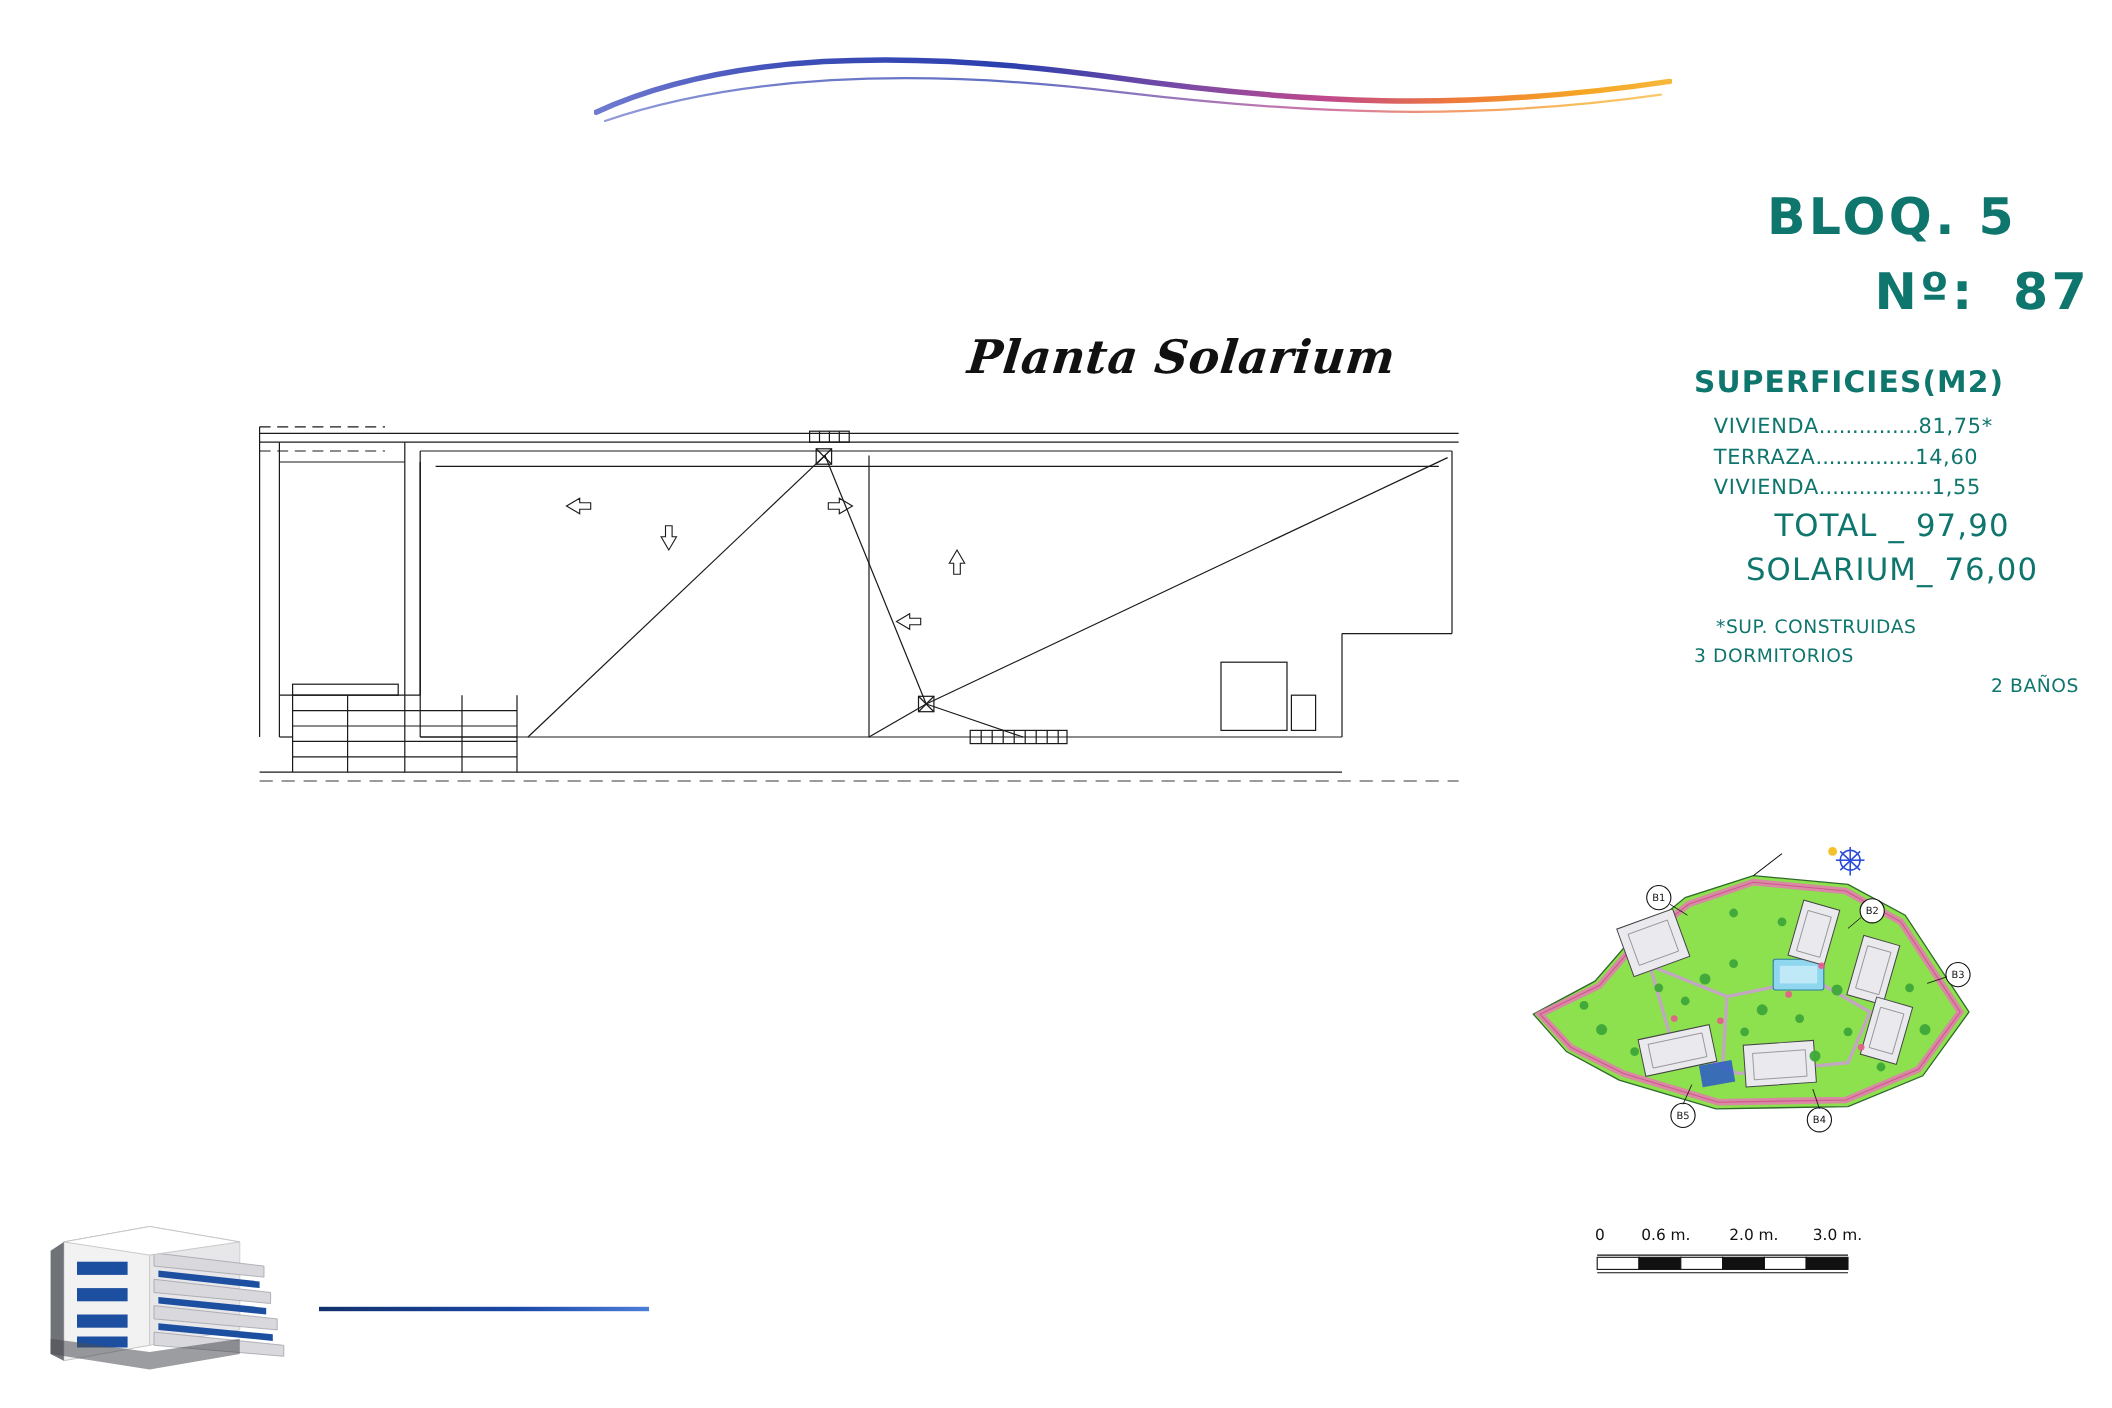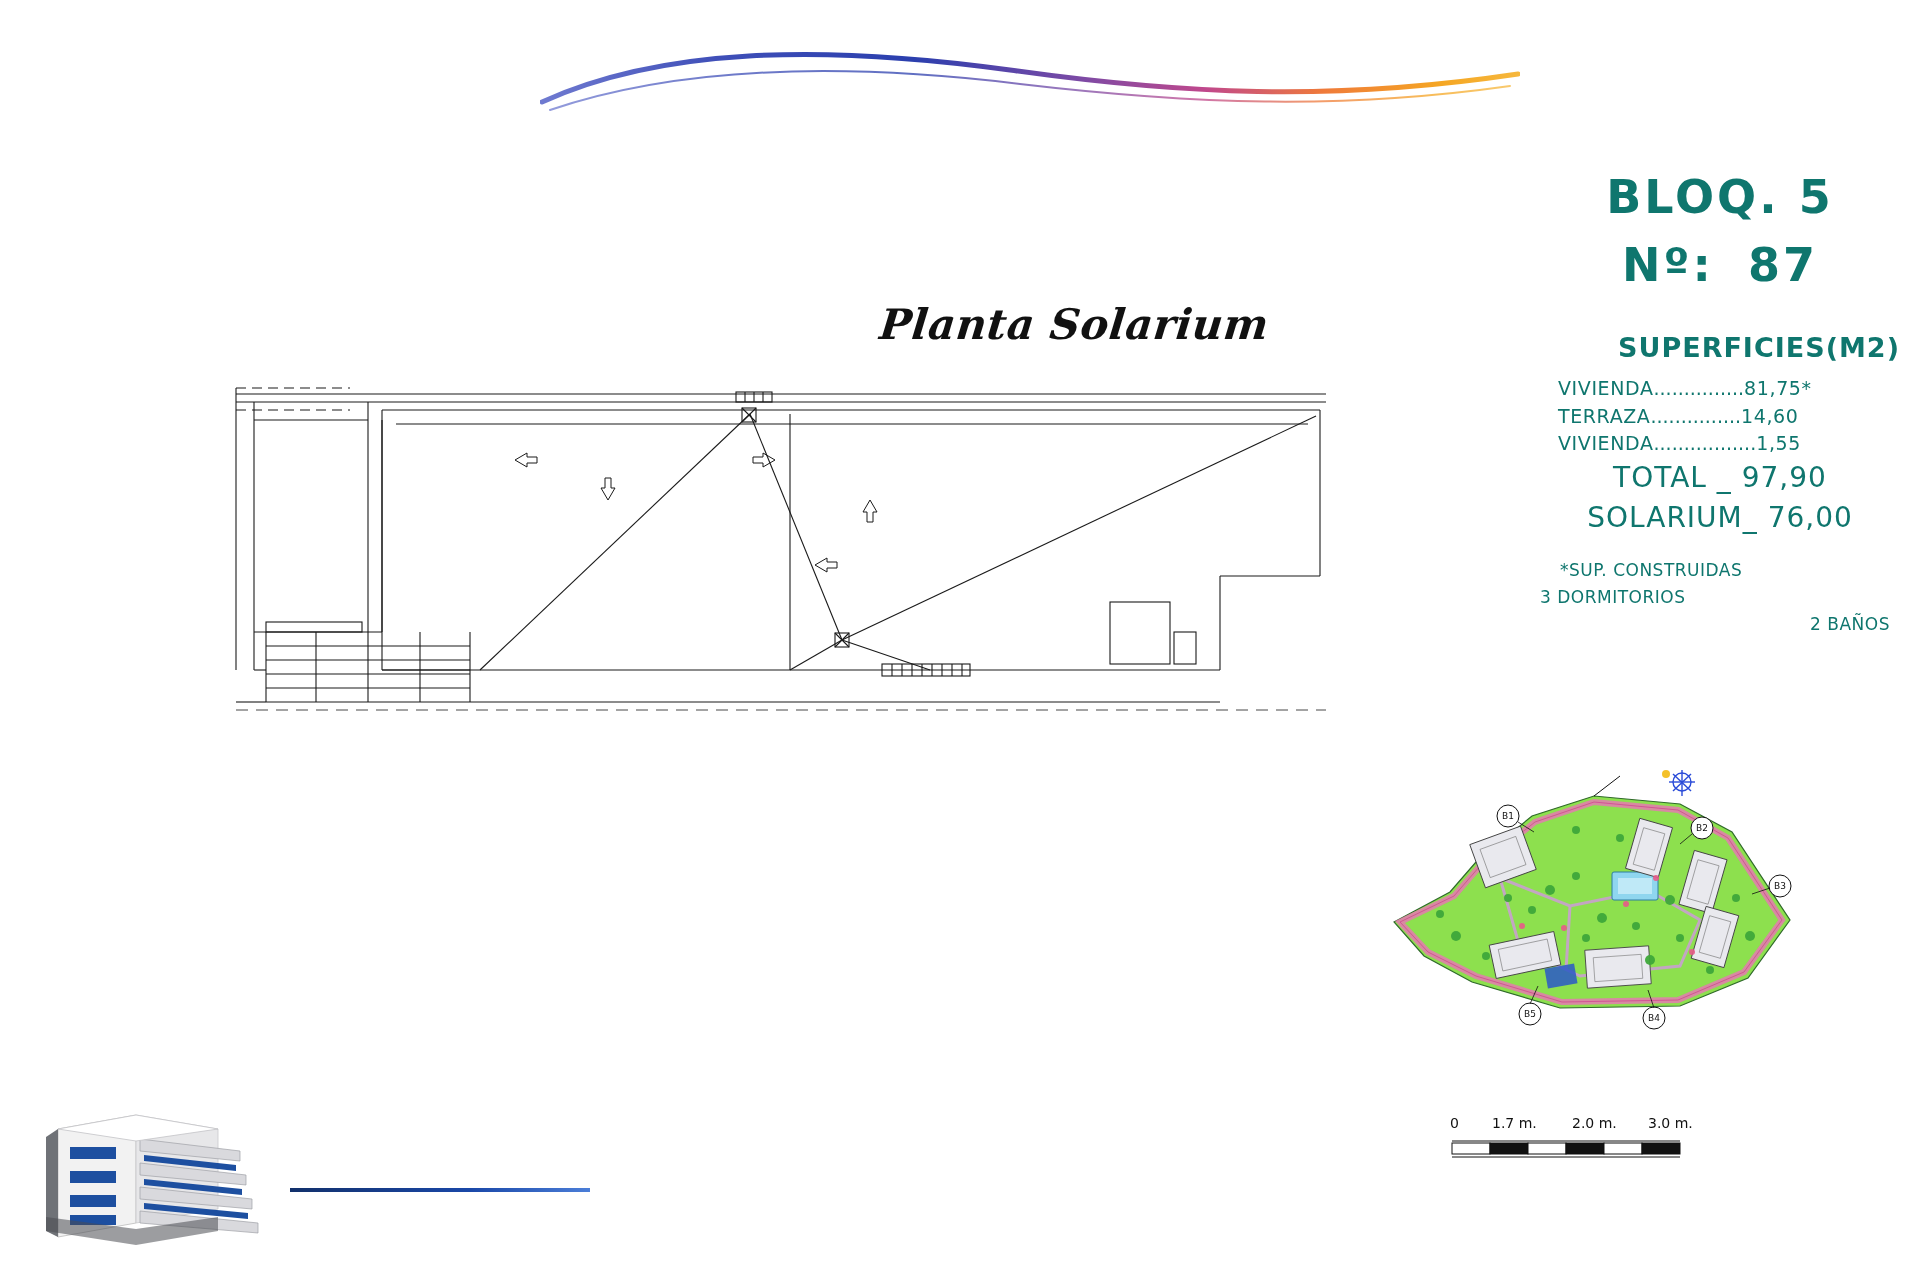--- a/index.html
+++ b/index.html
@@ -67,31 +67,31 @@
     font-weight: 700;
     letter-spacing: 3px;
     text-align: center;
     margin: 0 0 14px 0;
   }
   .num-line {
     font-family: "DejaVu Sans", sans-serif;
     font-size: 46px;
     font-weight: 700;
     letter-spacing: 3px;
-    text-align: center;
+    text-align: right;
     margin: 0 0 40px 0;
   }
   .num-line .lbl { margin-right: 34px; }
 
   .surf-head {
     font-family: "DejaVu Sans", sans-serif;
     font-size: 27px;
     font-weight: 700;
     letter-spacing: 1px;
-    text-align: right;
+    text-align: left;
     margin: 0 0 12px 0;
   }
   .surf-list {
     font-family: "DejaVu Sans", sans-serif;
     font-size: 19px;
     letter-spacing: 0.6px;
     margin: 0 0 0 18px;
     line-height: 1.45;
     text-align: left;
   }
@@ -402,21 +402,21 @@
       <path d="M312,64 L300,74"></path>
       <path d="M390,118 L372,124"></path>
       <path d="M274,238 L268,220"></path>
       <path d="M150,234 L158,216"></path>
     </g>
   </svg>
 
   <div class="scale-bar">
     <div class="scale-labels">
       <span style="left:0px; top:0px;">0</span>
-      <span style="left:42px; top:0px;">1.7 m.</span>
+      <span style="left:42px; top:0px;">0.6 m.</span>
       <span style="left:122px; top:0px;">2.0 m.</span>
       <span style="left:198px; top:0px;">3.0 m.</span>
     </div>
     <svg style="position:absolute;left:0;top:24px;width:260px;height:22px;" viewBox="0 0 260 22">
       <rect x="2" y="4" width="38" height="11" fill="#ffffff" stroke="#111" stroke-width="1"></rect>
       <rect x="40" y="4" width="38" height="11" fill="#111111" stroke="#111" stroke-width="1"></rect>
       <rect x="78" y="4" width="38" height="11" fill="#ffffff" stroke="#111" stroke-width="1"></rect>
       <rect x="116" y="4" width="38" height="11" fill="#111111" stroke="#111" stroke-width="1"></rect>
       <rect x="154" y="4" width="38" height="11" fill="#ffffff" stroke="#111" stroke-width="1"></rect>
       <rect x="192" y="4" width="38" height="11" fill="#111111" stroke="#111" stroke-width="1"></rect>

